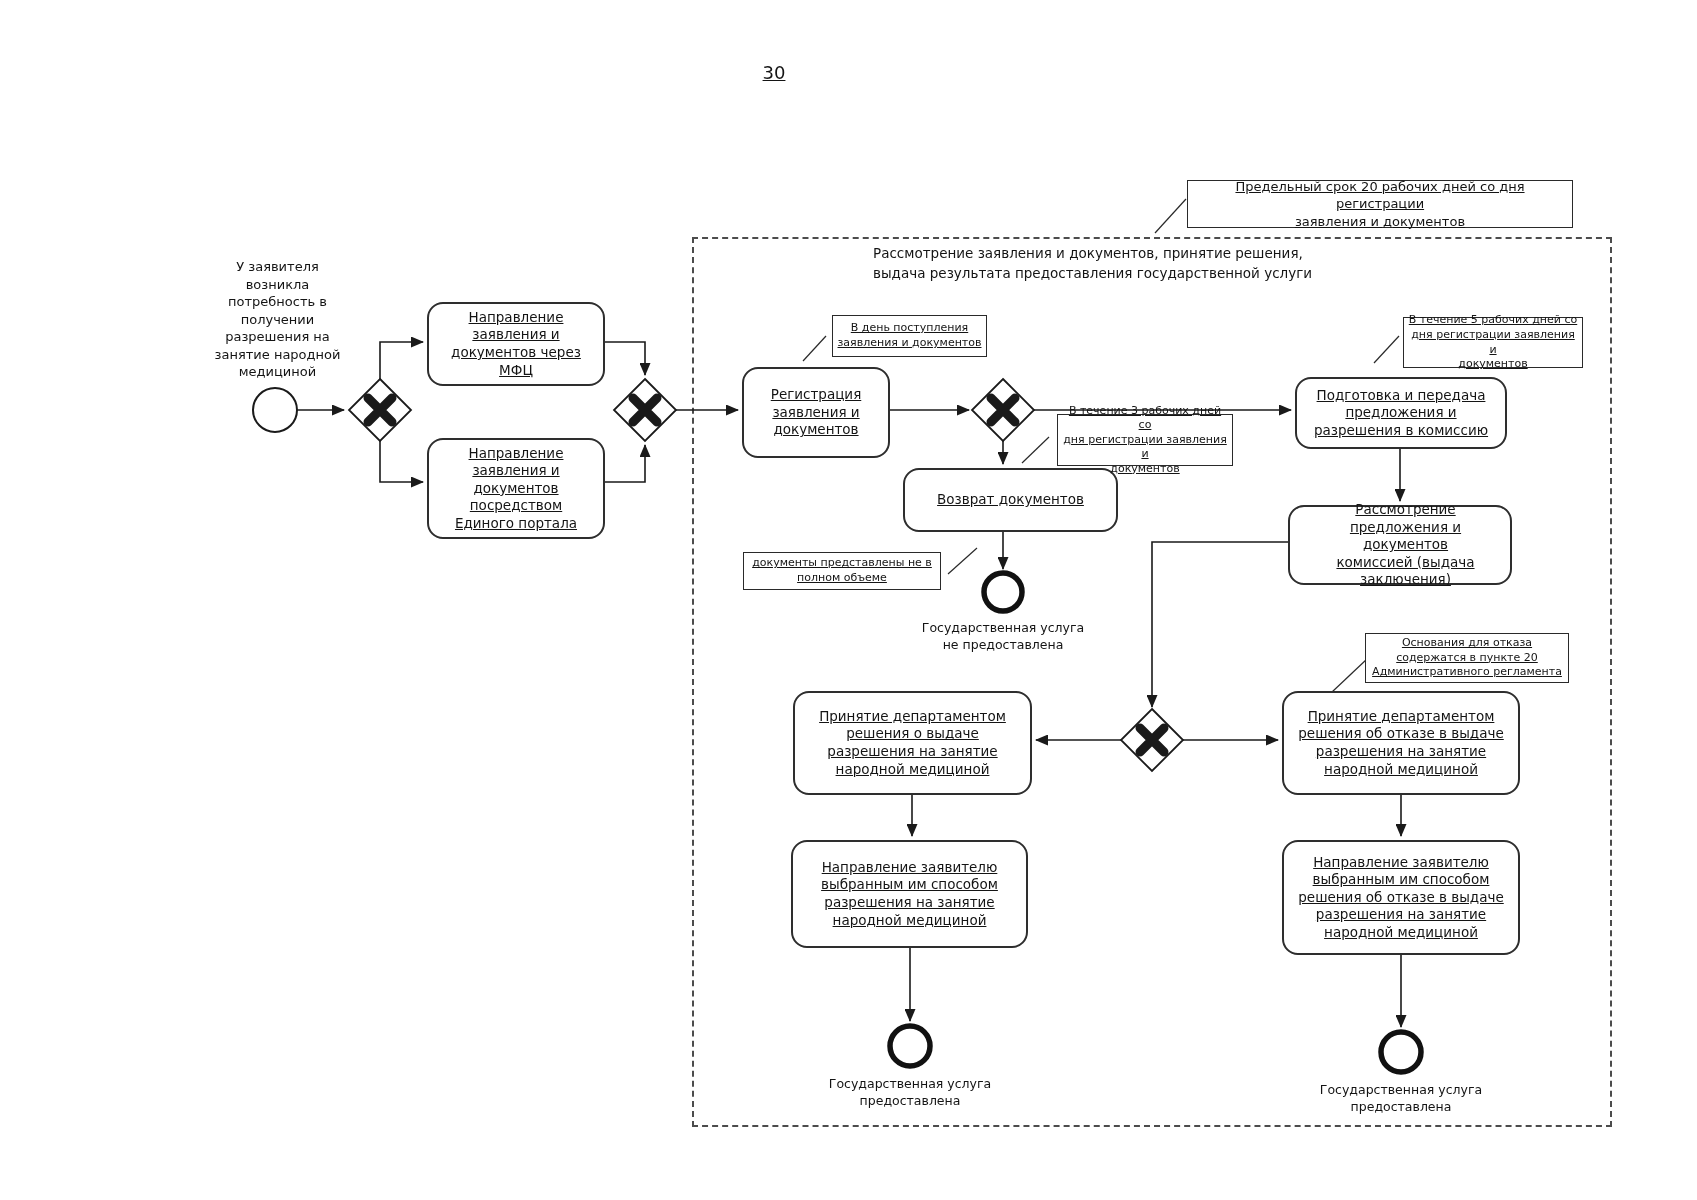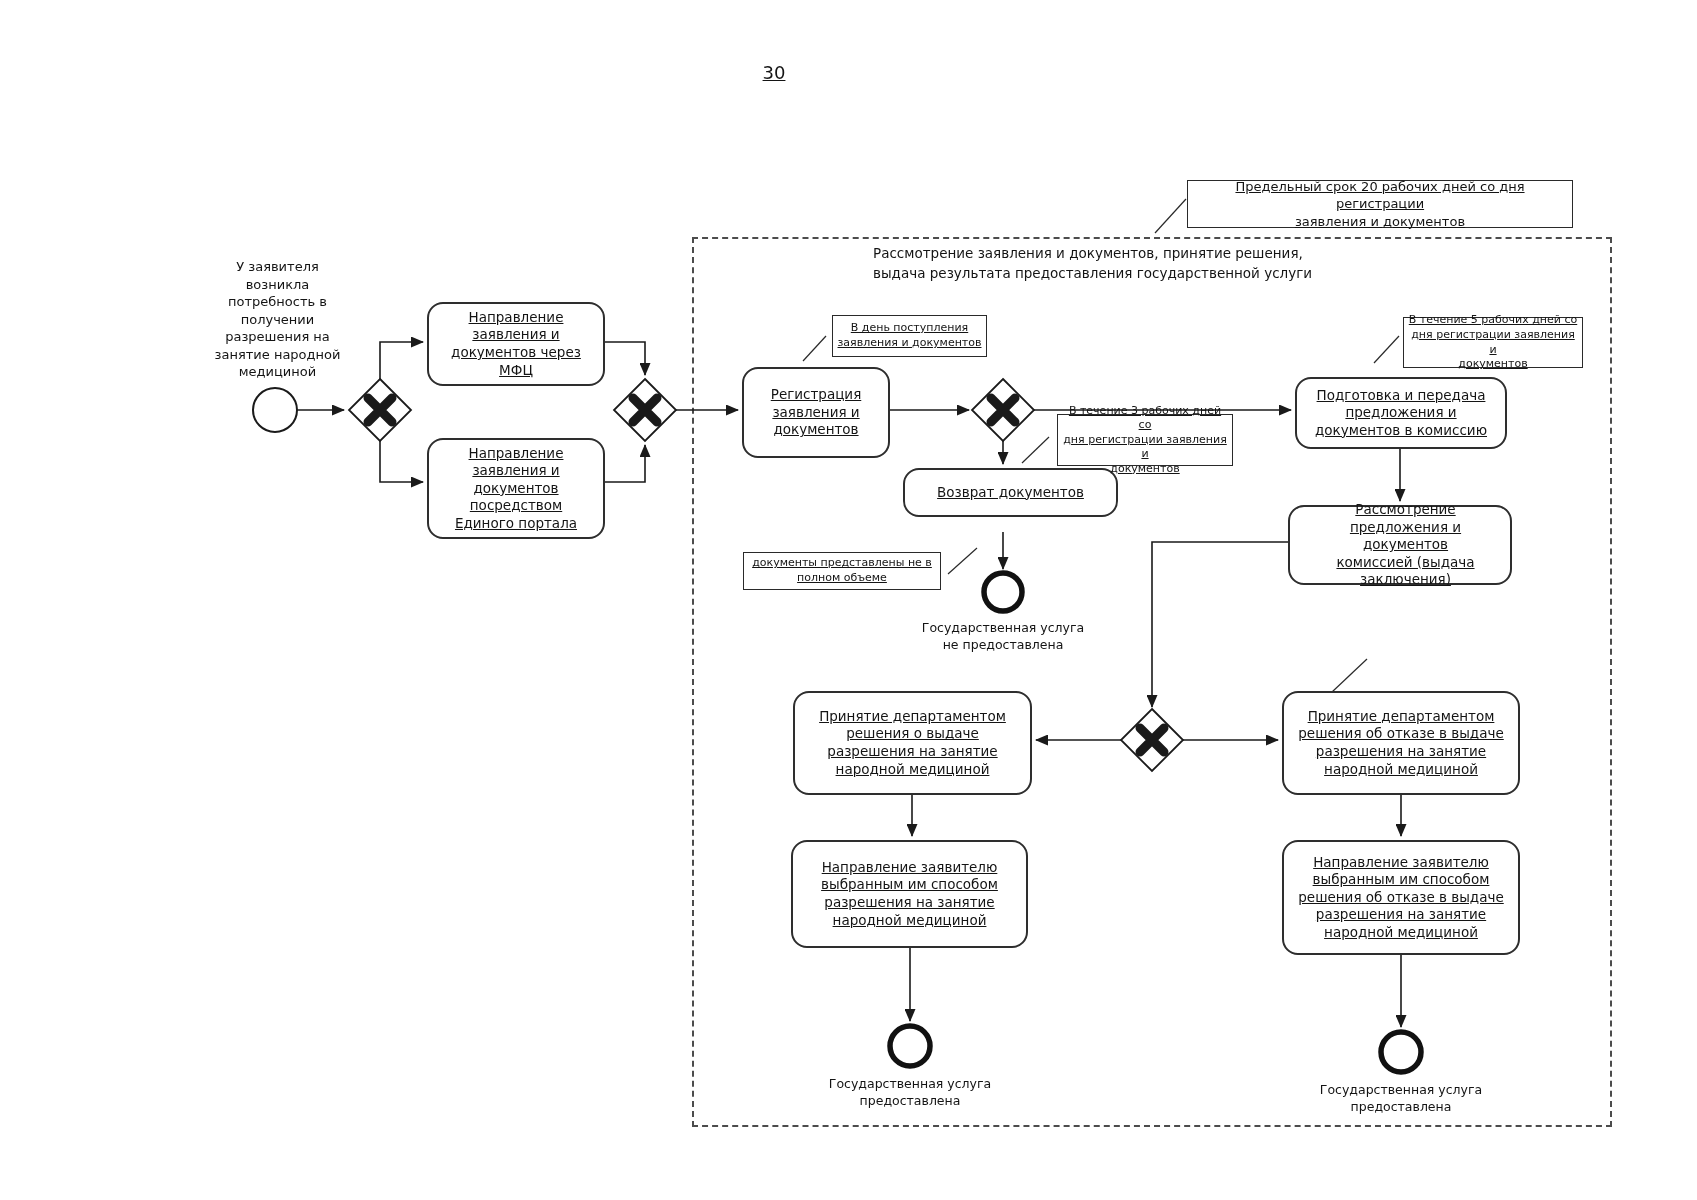--- a/index.html
+++ b/index.html
@@ -120,24 +120,24 @@
 документов через
 МФЦ</div>
   <div class="node task" style="left:427px;top:438px;width:178px;height:101px;">Направление
 заявления и
 документов
 посредством
 Единого портала</div>
   <div class="node task" style="left:742px;top:367px;width:148px;height:91px;">Регистрация
 заявления и
 документов</div>
-  <div class="node task" style="left:903px;top:468px;width:215px;height:49px;">Возврат документов</div>
+  <div class="node task" style="left:903px;top:468px;width:215px;height:64px;">Возврат документов</div>
   <div class="node task" style="left:1295px;top:377px;width:212px;height:72px;">Подготовка и передача
 предложения и
-документов в комиссию</div>
+разрешения в комиссию</div>
   <div class="node task" style="left:1288px;top:505px;width:224px;height:80px;padding-left:19px;">Рассмотрение
 предложения и документов
 комиссией (выдача
 заключения)</div>
   <div class="node task" style="left:793px;top:691px;width:239px;height:104px;">Принятие департаментом
 решения о выдаче
 разрешения на занятие
 народной медициной</div>
   <div class="node task" style="left:1282px;top:691px;width:238px;height:104px;">Принятие департаментом
 решения об отказе в выдаче
@@ -158,20 +158,23 @@
   <div class="node annotation" style="left:832px;top:315px;width:155px;height:42px;">В день поступления
 заявления и документов</div>
   <div class="node annotation" style="left:1057px;top:414px;width:176px;height:52px;">В течение 3 рабочих дней со
 дня регистрации заявления и
 документов</div>
   <div class="node annotation" style="left:1403px;top:317px;width:180px;height:51px;">В течение 5 рабочих дней со
 дня регистрации заявления и
 документов</div>
   <div class="node annotation" style="left:743px;top:552px;width:198px;height:38px;">документы представлены не в
 полном объеме</div>
+  <div class="node annotation" style="left:1365px;top:633px;width:204px;height:50px;">Основания для отказа
+содержатся в пункте 20
+Административного регламента</div>
 
   <div class="flabel" style="left:913px;top:620px;width:180px;">Государственная услуга
 не предоставлена</div>
   <div class="flabel" style="left:820px;top:1076px;width:180px;">Государственная услуга
 предоставлена</div>
   <div class="flabel" style="left:1311px;top:1082px;width:180px;">Государственная услуга
 предоставлена</div>
 
 </div>
 

